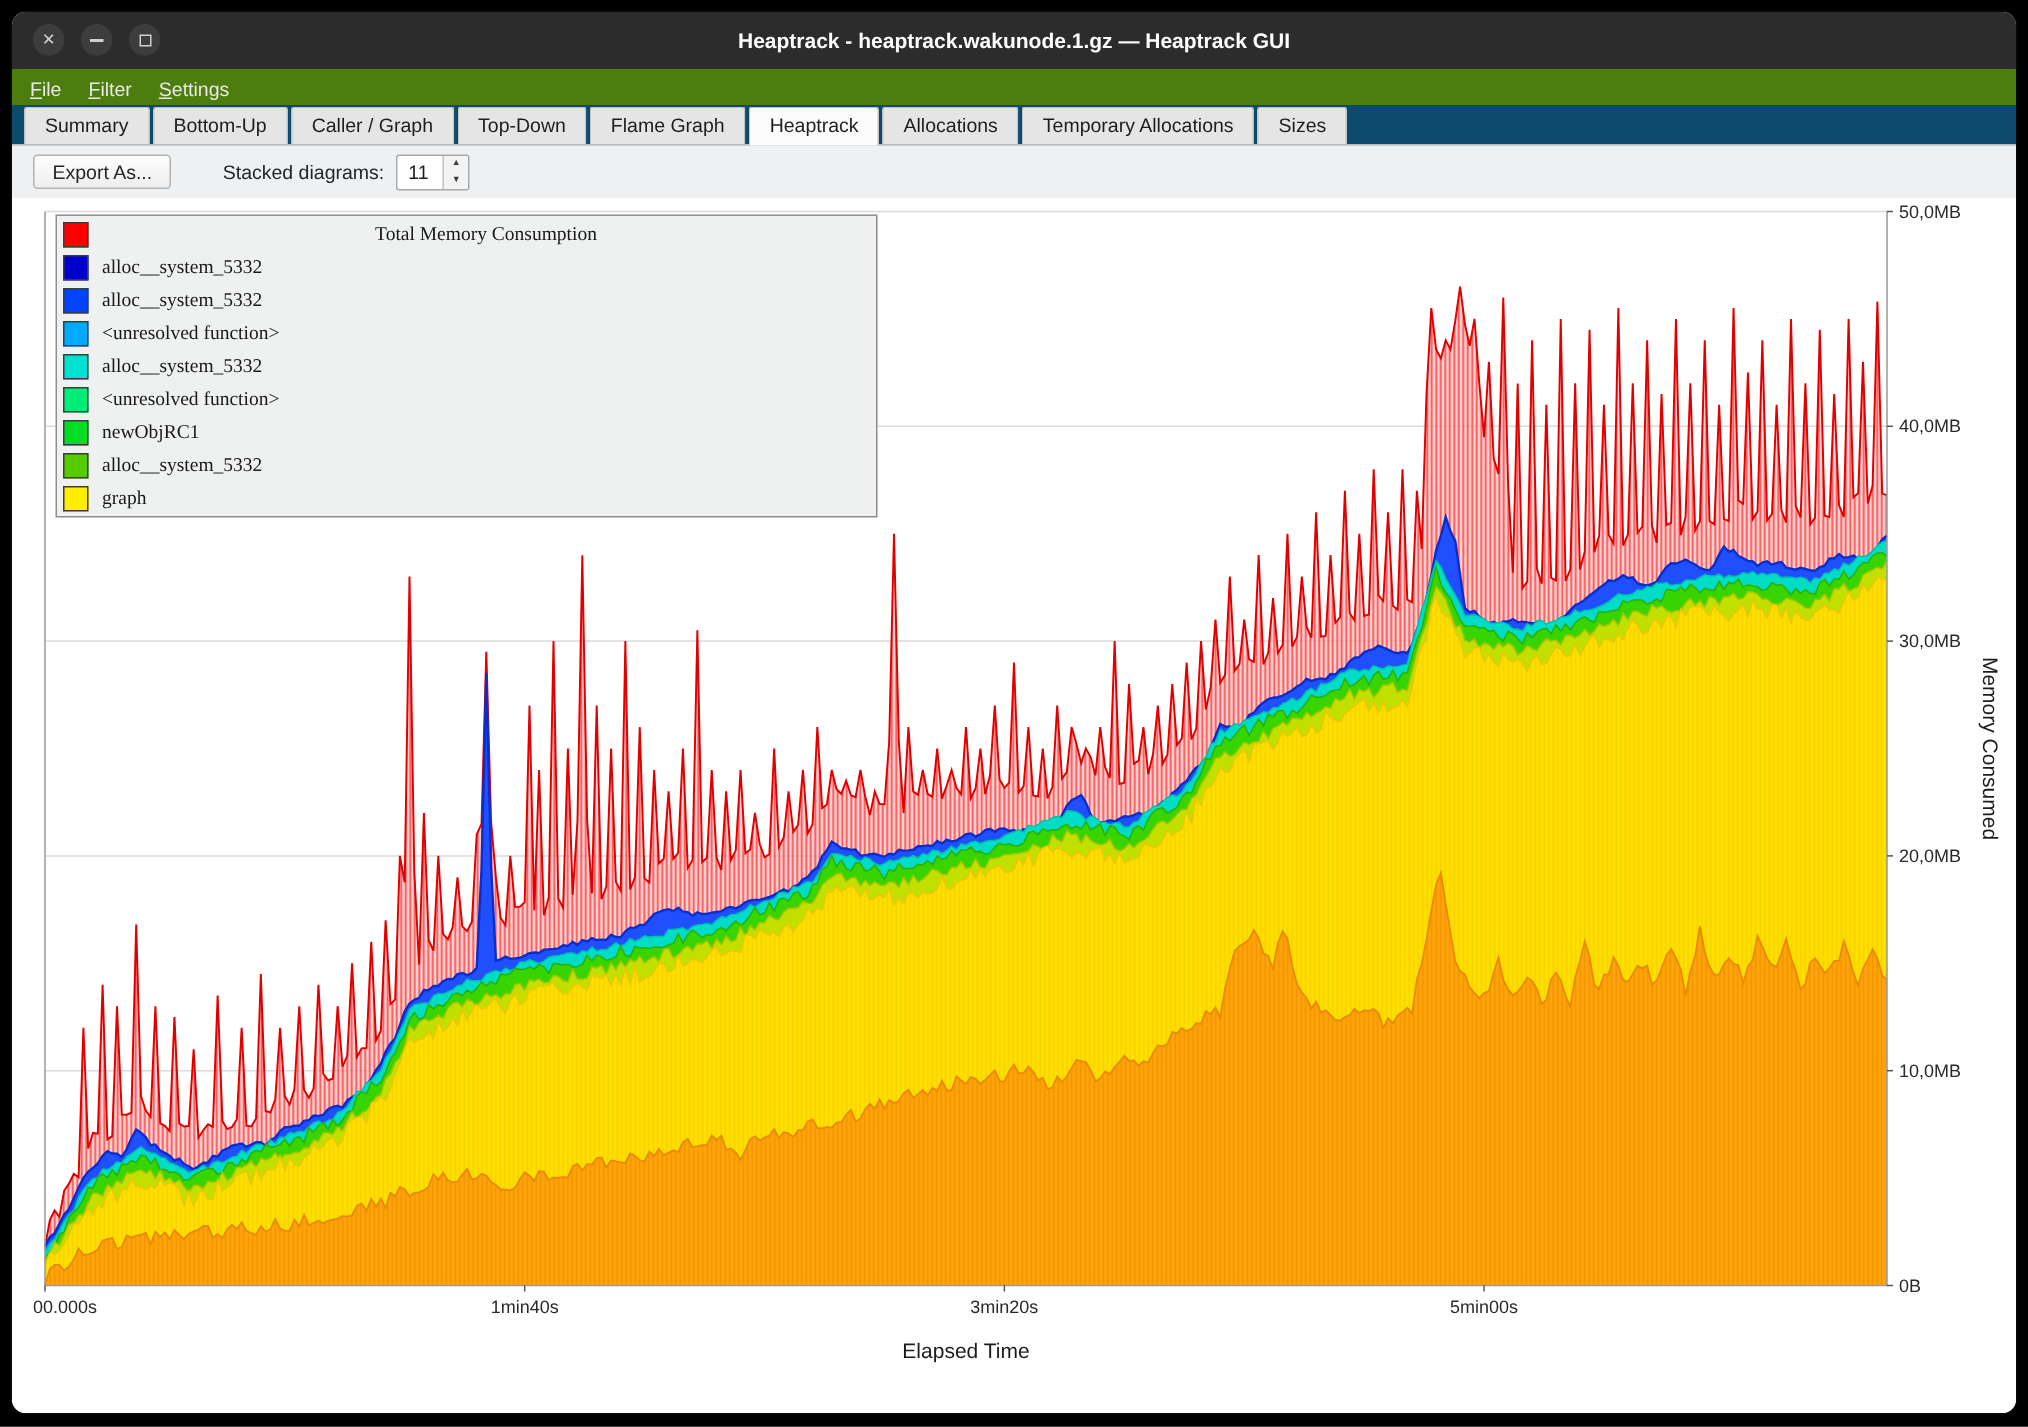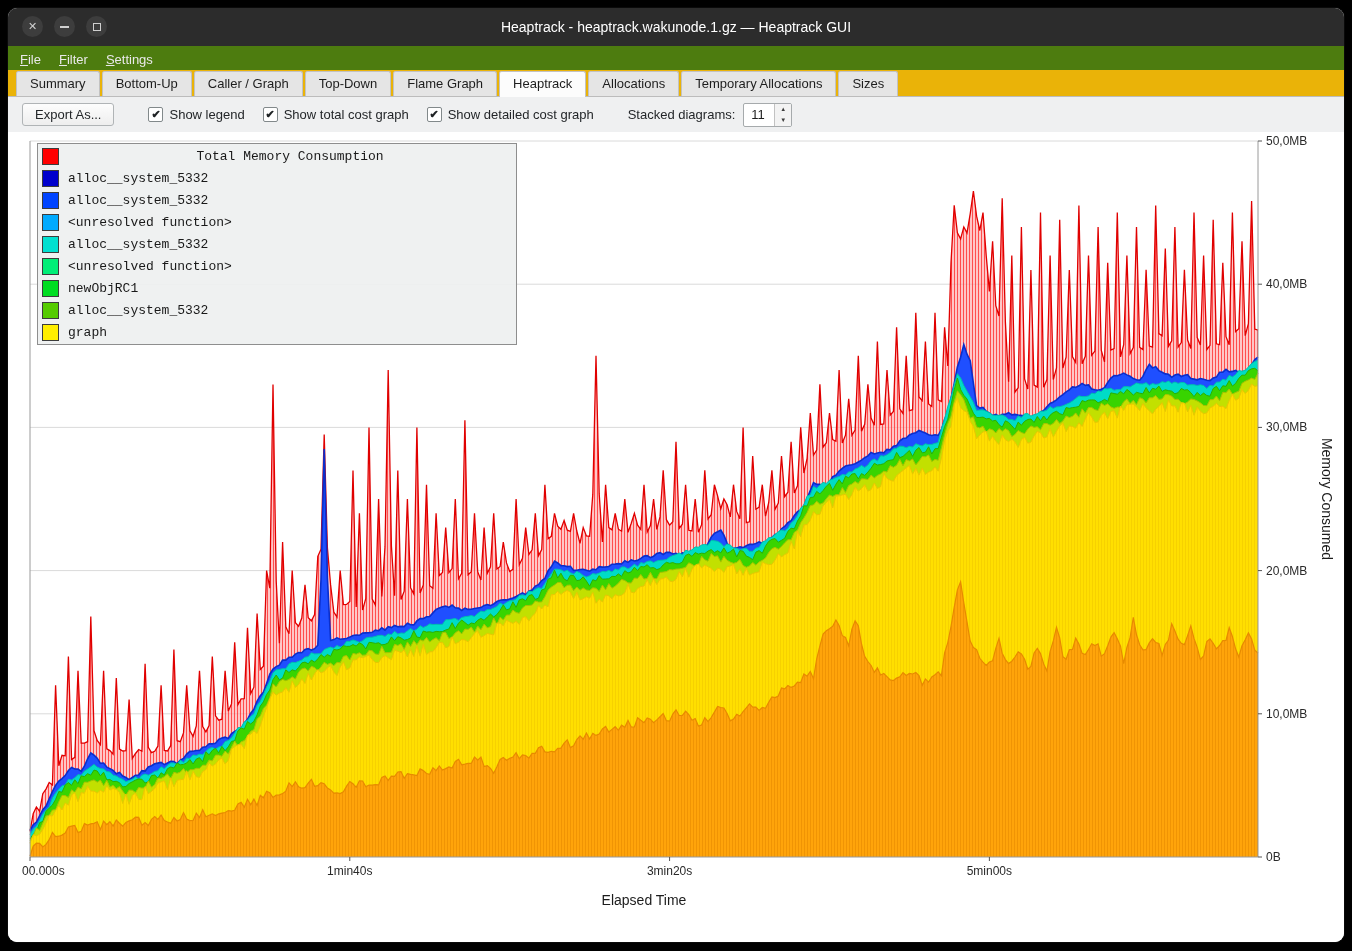--- a/index.html
+++ b/index.html
@@ -7,27 +7,27 @@
     font-family:"Liberation Sans",sans-serif}
   .window{position:absolute;left:8px;top:8px;width:1336px;height:934px;
     border-radius:9px;overflow:hidden;background:#eff0f1;box-shadow:0 0 0 1px #0a0a0a}
   
   .titlebar{height:38px;background:#2c2c2c;position:relative;display:flex;align-items:center}
   .win-btns{position:absolute;left:14px;top:8px;display:flex;gap:11px}
   .win-btn{width:21px;height:21px;border-radius:50%;background:#3d3d3d;color:#cfcfcf;
     display:flex;align-items:center;justify-content:center;font-size:11px;cursor:default}
   .icon-min{display:block;width:9px;height:2px;background:#cfcfcf}
   .icon-max{display:block;width:8px;height:8px;border:1.5px solid #cfcfcf}
-  .title{width:100%;text-align:center;color:#ffffff;font-weight:normal;font-size:14px}
+  .title{width:100%;text-align:center;color:#ffffff;font-weight:bold;font-size:14px}
   
   .menubar{height:24px;background:#4d7c0f;display:flex;align-items:flex-end;padding-left:3px}
   .menu-item{display:inline-block;color:#e9e9e9;font-size:13px;padding:3px 9px}
   .menu-item::first-letter{text-decoration:underline}
   
-  .tabbar{height:27px;background:#eab308;display:flex;align-items:flex-end;
+  .tabbar{height:27px;background:#0c4a6e;display:flex;align-items:flex-end;
     padding-left:8px;border-bottom:1px solid #bcbcbc;gap:2px}
   .tab{background:#e5e5e5;border:1px solid #c2c2c2;border-bottom:none;color:#1d1d1d;
     font-size:13px;padding:4px 13px 5px;border-radius:2.5px 2.5px 0 0;position:relative}
   .tab.active{background:#fcfcfc;margin-bottom:-1px;padding-bottom:6px;z-index:2}
   
   .toolbar{height:35px;background:#eff0f1;display:flex;align-items:center;
     padding:0 14px;gap:34px}
   .export-btn{background:linear-gradient(#fdfdfd,#eeeeee);border:1px solid #b0b4b6;
     border-radius:3px;padding:3px 12px;font-size:13px;color:#232629}
   .cb-group{display:flex;align-items:center;gap:18px}
@@ -41,23 +41,23 @@
   .spin-value{width:30px;display:flex;align-items:center;padding-left:7px;font-size:13px;color:#1d1d1d}
   .spin-btns{display:flex;flex-direction:column;width:17px;border-left:1px solid #c2c2c2;background:#f3f3f3}
   .spin-btn{flex:1;display:flex;align-items:center;justify-content:center;font-size:6px;color:#3d3d3d}
   .spin-up::after{content:"▲"}
   .spin-down::after{content:"▼"}
   
   .chart-area{position:relative;width:1336px;height:810px;background:#ffffff}
   #chart-svg{position:absolute;left:0;top:0}
   .axis-label{font-size:12px;fill:#2a2a2a;font-family:"Liberation Sans",sans-serif}
   .axis-title{font-size:14px;fill:#1c1c1c;font-family:"Liberation Sans",sans-serif}
-  .legend{position:absolute;left:29px;top:11px;width:480px;
+  .legend{position:absolute;left:29px;top:11px;width:548px;
     background:rgba(238,240,240,0.93);border:1px solid #8e8e8e;padding:1px 0;
-    font-family:Liberation Mono, monospace;font-size:13px;color:#191919}
+    font-family:Liberation Serif, serif;font-size:13px;color:#191919}
   .legend-row{display:flex;align-items:center;height:22px;padding:0 4px;gap:9px}
   .swatch{width:17px;height:17px;border:1px solid #3c3c3c;flex:0 0 17px}
   .legend-title .legend-label{flex:1;text-align:center}
 </style>
 </head>
 <body>
 
 <div class="window">
 
   <div class="titlebar">
@@ -88,34 +88,20 @@
       <div class="tab">Top-Down</div>
       <div class="tab">Flame Graph</div>
       <div class="tab active">Heaptrack</div>
       <div class="tab">Allocations</div>
       <div class="tab">Temporary Allocations</div>
       <div class="tab">Sizes</div>
     </div>
 
   <div class="toolbar">
     <button class="export-btn">Export As...</button>
-    <div class="cb-group">
-        <label class="checkbox">
-          <span class="cb-box checked"></span>
-          <span>Show legend</span>
-        </label>
-        <label class="checkbox">
-          <span class="cb-box checked"></span>
-          <span>Show total cost graph</span>
-        </label>
-        <label class="checkbox">
-          <span class="cb-box checked"></span>
-          <span>Show detailed cost graph</span>
-        </label>
-      </div>
     <div class="stacked">
       <span>Stacked diagrams:</span>
       <div class="spinbox">
         <span class="spin-value">11</span>
         <span class="spin-btns">
           <span class="spin-btn spin-up"></span>
           <span class="spin-btn spin-down"></span>
         </span>
       </div>
     </div>

